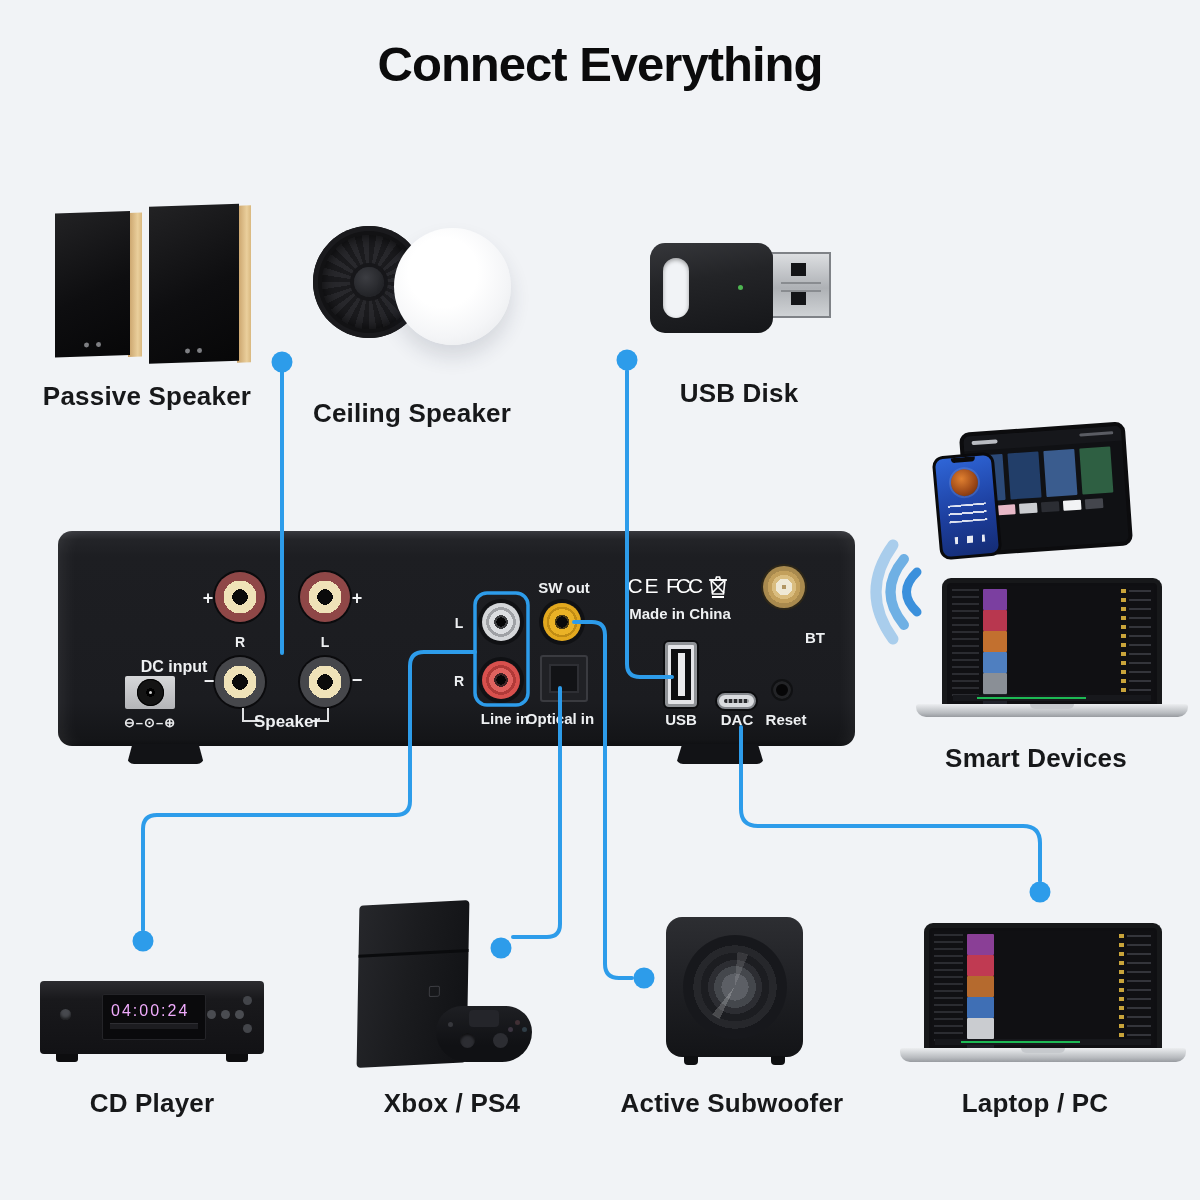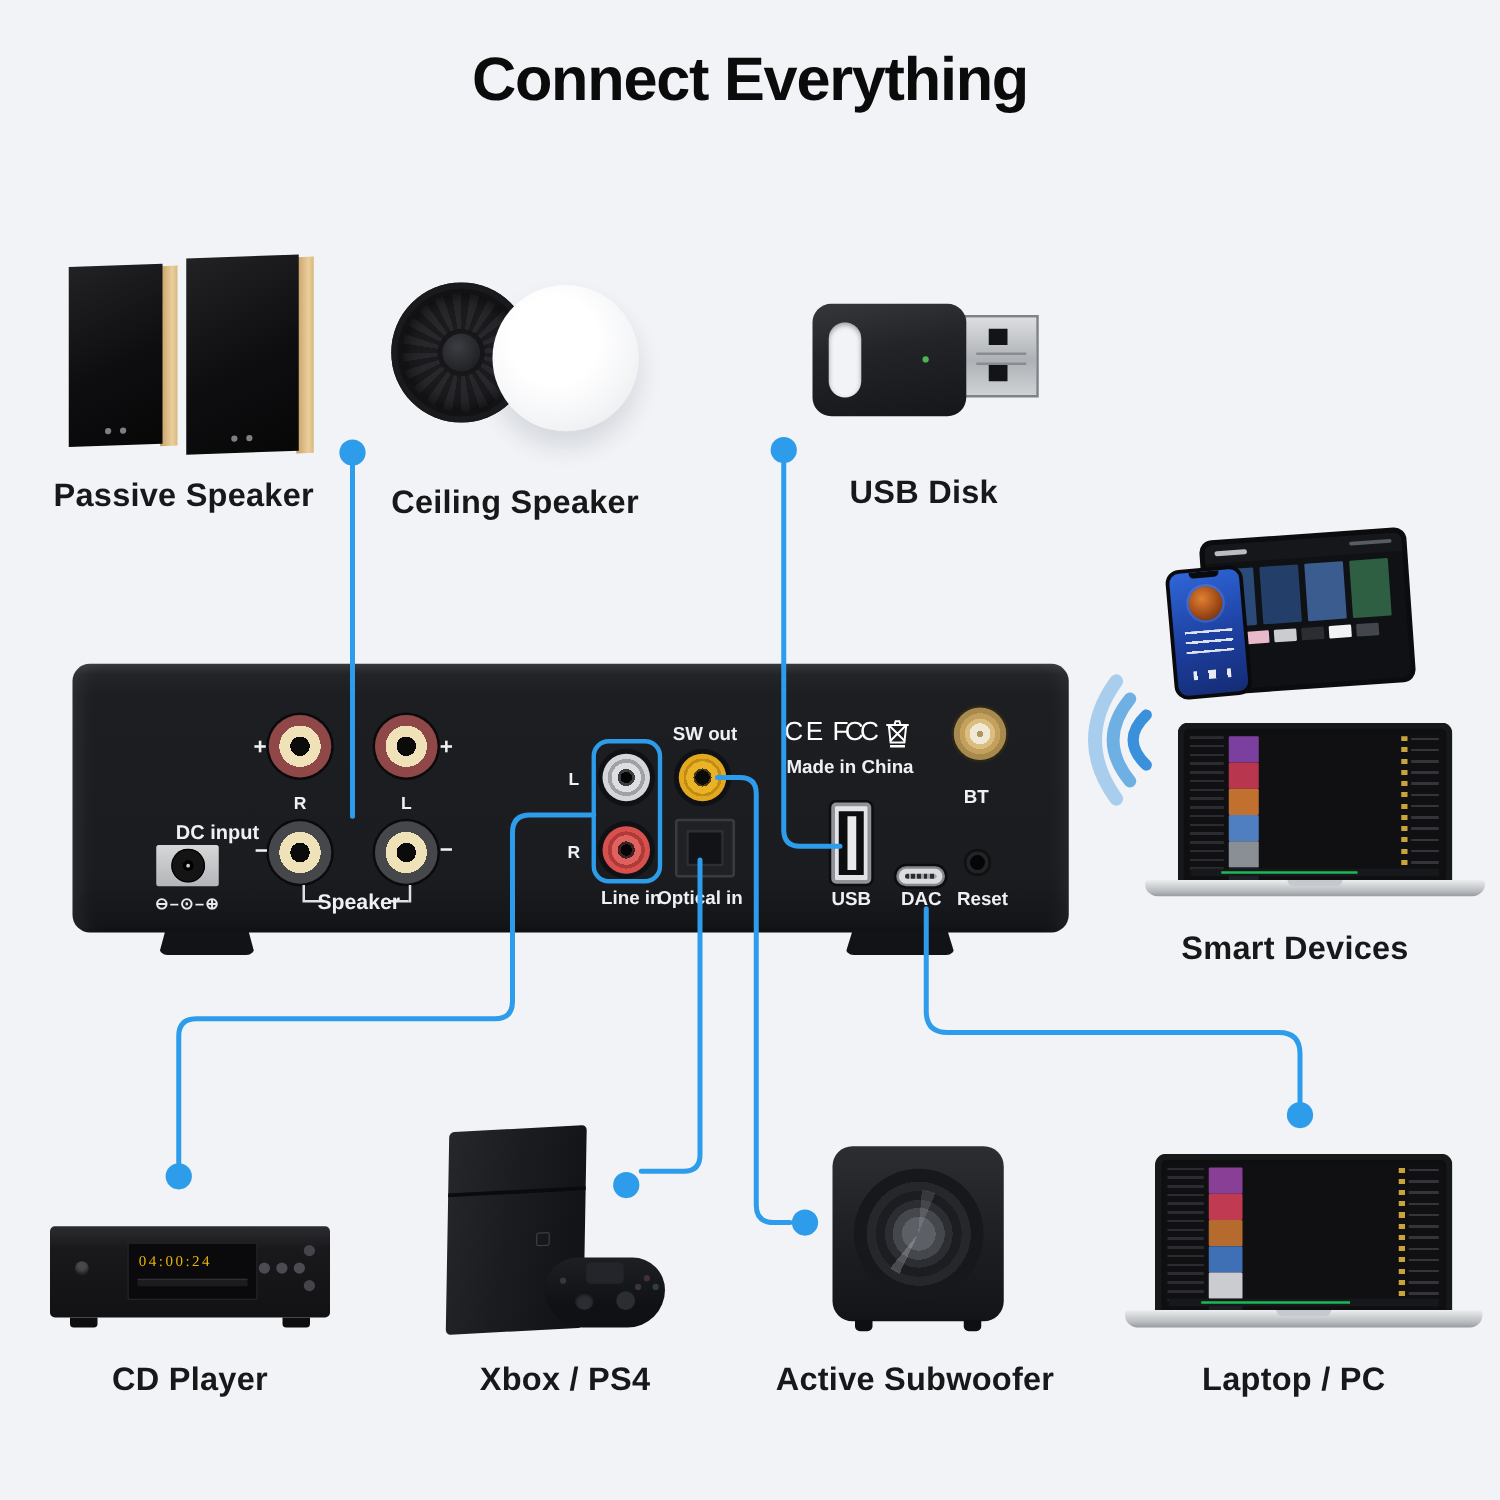--- a/index.html
+++ b/index.html
@@ -122,21 +122,21 @@
   .lap-list::after{content:'';position:absolute;left:8px;right:1px;top:1px;bottom:0;background:repeating-linear-gradient(180deg,#34353b 0 2px,transparent 2px 9px);}
   .lap-bar{position:absolute;left:3px;right:3px;bottom:0;height:6px;background:#17181c;}
   .lap-bar::before{content:'';position:absolute;left:12%;bottom:2px;width:55%;height:2px;background:#1db954;}
   .lap-base{position:relative;background:linear-gradient(#eceef0,#b7babe 70%,#989ba0);border-radius:3px 3px 10px 10px;}
   .lap-base::before{content:'';position:absolute;left:50%;top:0;width:44px;height:5px;margin-left:-22px;border-radius:0 0 5px 5px;background:#c6c9cd;}
 
   
   .cd{left:40px;top:981px;width:224px;height:73px;border-radius:4px;z-index:3;
     background:linear-gradient(180deg,#2c2c30 0%,#19191c 25%,#121215 100%);}
   .cd-win{position:absolute;left:62px;top:13px;width:104px;height:46px;background:#0a0a0c;border-radius:2px;border:1px solid #242428;}
-  .cd-vfd{position:absolute;left:8px;top:7px;font-family:Liberation Serif, serif;font-size:12px;letter-spacing:2px;color:#eab308;}
+  .cd-vfd{position:absolute;left:8px;top:7px;font-family:Liberation Sans, sans-serif;font-size:16px;letter-spacing:2px;color:#f0abfc;}
   .cd-slot{position:absolute;left:7px;right:7px;top:28px;height:6px;background:#1c1c20;border-top:1px solid #2e2e33;}
   .cd-knob{position:absolute;left:20px;top:28px;width:11px;height:11px;border-radius:50%;background:#47494e;box-shadow:inset 0 -2px 3px rgba(0,0,0,.6);}
   .cd-btns{position:absolute;right:48px;top:29px;width:9px;height:9px;border-radius:50%;background:#4a4c51;
     box-shadow:14px 0 0 #4a4c51,28px 0 0 #4a4c51,36px -14px 0 #43454a,36px 14px 0 #43454a;}
   .cd-foot{position:absolute;top:73px;width:22px;height:8px;background:#0d0d0f;border-radius:0 0 3px 3px;}
 
   
   .ps4-body{left:358px;top:903px;width:110px;height:162px;z-index:3;border-radius:4px;transform:skewY(-3deg) skewX(-1deg);
     background:linear-gradient(100deg,#26272b 0%,#1b1c1f 45%,#101114 100%);}
   .ps4-body::before{content:'';position:absolute;left:0;right:0;top:30%;height:3px;background:#0a0b0d;}
@@ -236,36 +236,36 @@
         <div class="usb-inner">
           <div class="usb-tongue"></div>
         </div>
       </div>
     <div class="tag" style="left:623px;top:180px;">USB</div>
     <div class="abs dac-port"></div>
     <div class="tag" style="left:679px;top:180px;">DAC</div>
     <div class="abs reset-btn"></div>
     <div class="tag" style="left:728px;top:180px;">Reset</div>
     <div class="abs bt-ant"></div>
-    <div class="tag" style="left:723px;top:98px;">BT</div>
+    <div class="tag" style="left:757px;top:98px;">BT</div>
   </div>
 
   <div class="abs spk" style="left:55px;top:212px;width:87px;height:146px;">
     <div class="wood"></div>
       <div class="face"></div>
   </div>
   <div class="abs spk" style="left:149px;top:205px;width:102px;height:159px;">
     <div class="wood"></div>
       <div class="face"></div>
   </div>
   <div class="lbl" style="left:147px;top:381px;">Passive Speaker</div>
 
   <div class="abs ceil-b"></div>
   <div class="abs ceil-w"></div>
-  <div class="lbl" style="left:412px;top:386px;">Ceiling Speaker</div>
+  <div class="lbl" style="left:412px;top:398px;">Ceiling Speaker</div>
 
   <div class="abs usbd-metal"></div>
   <div class="abs usbd-body">
     <div class="usbd-hole"></div>
     <div class="usbd-led"></div>
   </div>
   <div class="lbl" style="left:739px;top:378px;">USB Disk</div>
 
   <div class="abs tablet">
     <div class="tab-ui">

